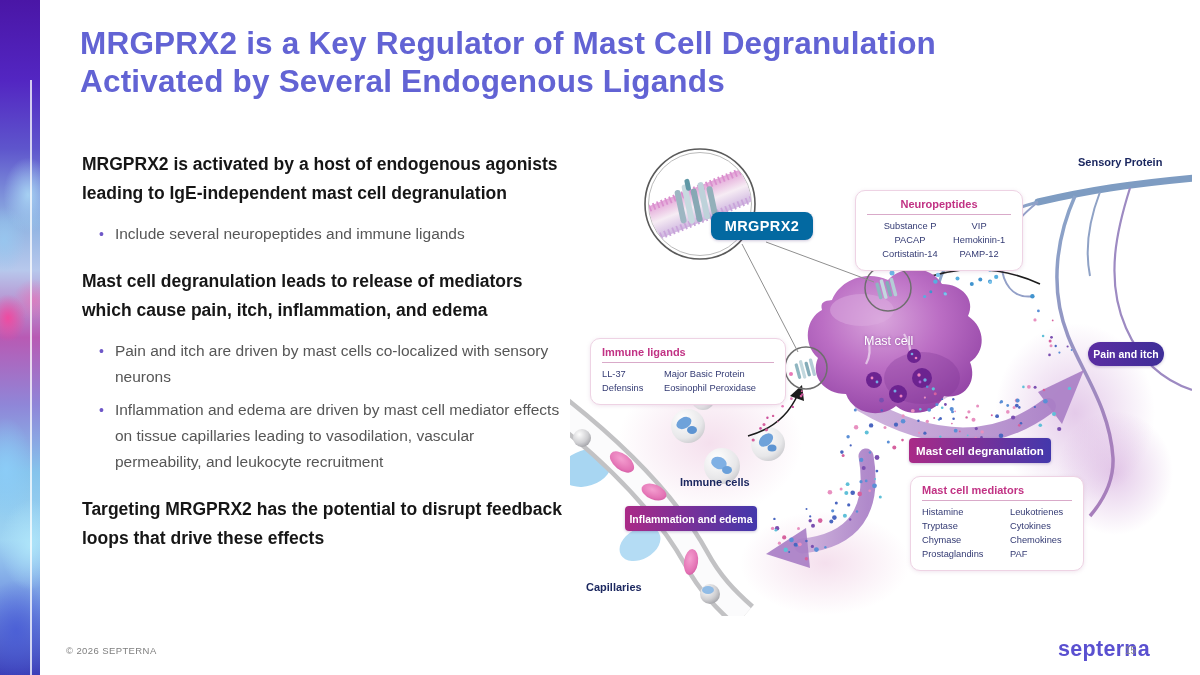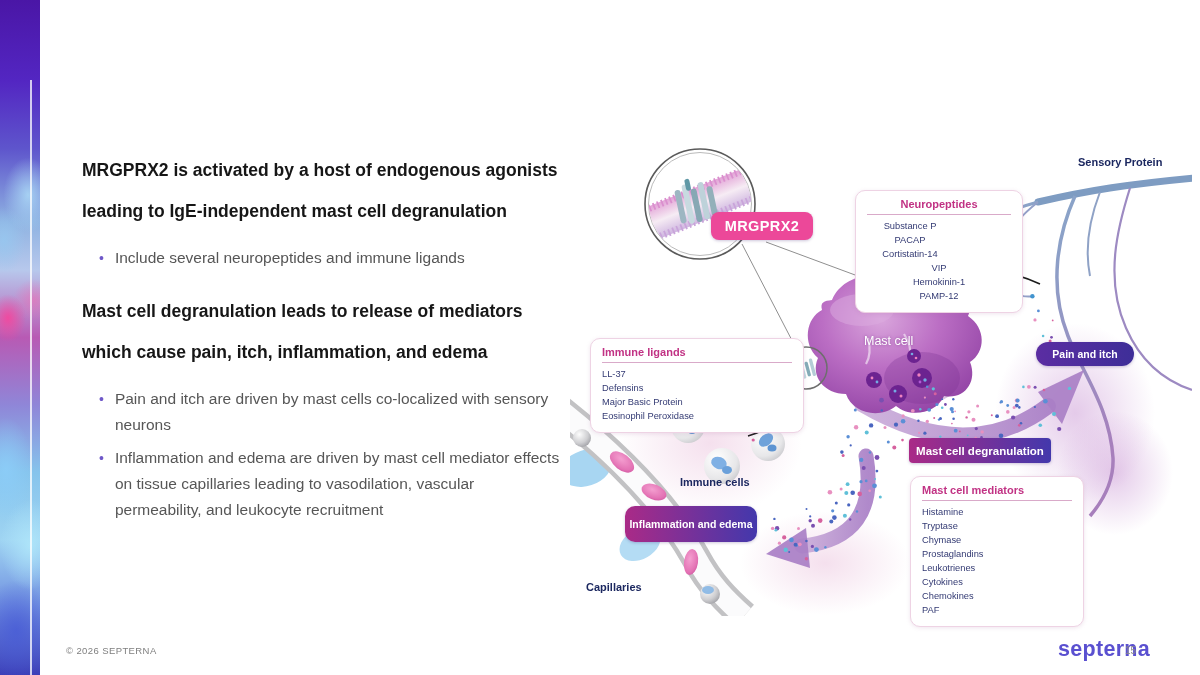--- a/index.html
+++ b/index.html
@@ -20,89 +20,94 @@
         #b85ab4 50%,#8f86d8 60%,#86c4ec 70%,#9fd4f2 80%,#6f8ee0 90%,#3c3fb8 100%);}
   #art-strip .shine{position:absolute;left:30px;top:80px;bottom:0;width:2px;
     background:rgba(255,255,255,.75);}
 
   
   #slide-title{position:absolute;left:80px;top:24px;width:1040px;
     font-size:31.5px;font-weight:bold;line-height:38px;color:#6263d4;letter-spacing:.2px;}
 
   
   #left-col{position:absolute;left:82px;top:150px;width:482px;}
-  .lead{font-size:17.5px;font-weight:bold;color:#161616;line-height:41px;margin:0;}
+  .lead{font-size:17.5px;font-weight:bold;color:#161616;line-height:29px;margin:0;}
   .lead.mt{margin-top:20px;}
   .bullet{display:flex;margin-top:13px;font-size:15.5px;color:#565656;line-height:26px;}
   .bullet + .bullet{margin-top:7px;}
   .bullet .b-dot{color:#6f58c8;flex:0 0 auto;margin:0 11px 0 17px;font-size:14px;}
 
   
   #diagram{position:absolute;left:570px;top:138px;width:622px;height:478px;}
   #diagram svg{position:absolute;left:0;top:0;}
   .dlabel{position:absolute;font-size:11px;font-weight:bold;color:#1c2860;white-space:nowrap;}
   #mastcell-label{position:absolute;left:270px;top:196px;font-size:12.5px;color:#ffffff;
     font-weight:500;text-shadow:0 0 3px rgba(110,40,130,.6);margin-left:24px;}
 
   .pill{position:absolute;display:flex;align-items:center;justify-content:center;
     color:#fff;font-weight:bold;white-space:nowrap;box-shadow:0 1px 3px rgba(60,30,110,.25);}
   #mrg-pill{left:141px;top:74px;width:102px;height:28px;border-radius:8px;
-    background:#ec4899;font-size:14.5px;letter-spacing:.4px;}
-  #pain-pill{left:466px;top:204px;width:98px;height:24px;border-radius:13px;
+    background:#0369a1;font-size:14.5px;letter-spacing:.4px;}
+  #pain-pill{left:518px;top:204px;width:76px;height:24px;border-radius:13px;
     background:linear-gradient(90deg,#5b2da2,#3e2e98);font-size:10.5px;}
   #degran-pill{left:339px;top:300px;width:142px;height:25px;border-radius:4px;
     background:linear-gradient(90deg,#aa2a87,#4338ac);font-size:11.5px;}
-  #inflam-pill{left:55px;top:368px;width:132px;height:36px;border-radius:10px;
+  #inflam-pill{left:55px;top:368px;width:132px;height:25px;border-radius:4px;
     background:linear-gradient(90deg,#aa2a87,#4338ac);font-size:10.5px;}
 
   .dbox{position:absolute;background:#fff;border:1px solid #eed3e4;border-radius:10px;
     padding:7px 11px 8px 11px;box-shadow:0 1px 4px rgba(170,110,160,.18);box-sizing:border-box;}
   .dbox .bx-title{font-size:11px;font-weight:bold;color:#c13284;padding-bottom:4px;
     border-bottom:1px solid #d9aac9;}
-  .dbox .cols{display:flex;margin-top:5px;flex-direction:column;}
+  .dbox .cols{display:flex;margin-top:5px;}
   .dbox .col{display:flex;flex-direction:column;font-size:9.3px;color:#333a73;line-height:1.5;
     white-space:nowrap;}
   #box-neuro{left:285px;top:52px;width:168px;text-align:center;}
   #box-neuro .col1{width:86px;}
-  #box-immune{left:20px;top:200px;width:214px;}
+  #box-immune{left:20px;top:200px;width:196px;}
   #box-immune .col1{width:62px;}
   #box-mediators{left:340px;top:338px;width:174px;}
   #box-mediators .col1{width:88px;}
 
   
   #copyright{position:absolute;left:66px;top:645px;font-size:9.5px;color:#7f7f7f;letter-spacing:.4px;}
   #logo{position:absolute;left:1058px;top:637px;font-size:21.5px;font-weight:bold;color:#5a50d0;
     letter-spacing:.3px;}
   #page-num{position:absolute;left:1125px;top:645px;font-size:10px;color:#8a8a8a;}
 </style>
 </head>
 <body>
 
 <div id="slide">
 
   <div id="art-strip">
     <div class="shine"></div>
   </div>
 
+  <div id="slide-title">
+    <span>MRGPRX2 is a Key Regulator of Mast Cell Degranulation</span><br>
+    <span>Activated by Several Endogenous Ligands</span>
+  </div>
 
   <div id="left-col">
     <p class="lead">MRGPRX2 is activated by a host of endogenous agonists leading to IgE-independent mast cell degranulation</p>
     <div class="bullet">
       <span class="b-dot">•</span>
       <span>Include several neuropeptides and immune ligands</span>
     </div>
     <p class="lead mt">Mast cell degranulation leads to release of mediators which cause pain, itch, inflammation, and edema</p>
     <div class="bullet">
       <span class="b-dot">•</span>
       <span>Pain and itch are driven by mast cells co-localized with sensory neurons</span>
     </div>
     <div class="bullet">
       <span class="b-dot">•</span>
       <span>Inflammation and edema are driven by mast cell mediator effects on tissue capillaries leading to vasodilation, vascular permeability, and leukocyte recruitment</span>
     </div>
+    <p class="lead mt">Targeting MRGPRX2 has the potential to disrupt feedback loops that drive these effects</p>
   </div>
 
   <div id="diagram">
     <svg id="dgsvg" width="622" height="478" viewBox="0 0 622 478">
       <defs>
         <radialGradient id="mcG" cx="42%" cy="35%" r="75%">
           <stop offset="0%" stop-color="#d9a5dc"></stop>
             <stop offset="45%" stop-color="#bb6ec4"></stop>
           <stop offset="100%" stop-color="#8e3fa2"></stop>
         </radialGradient>

